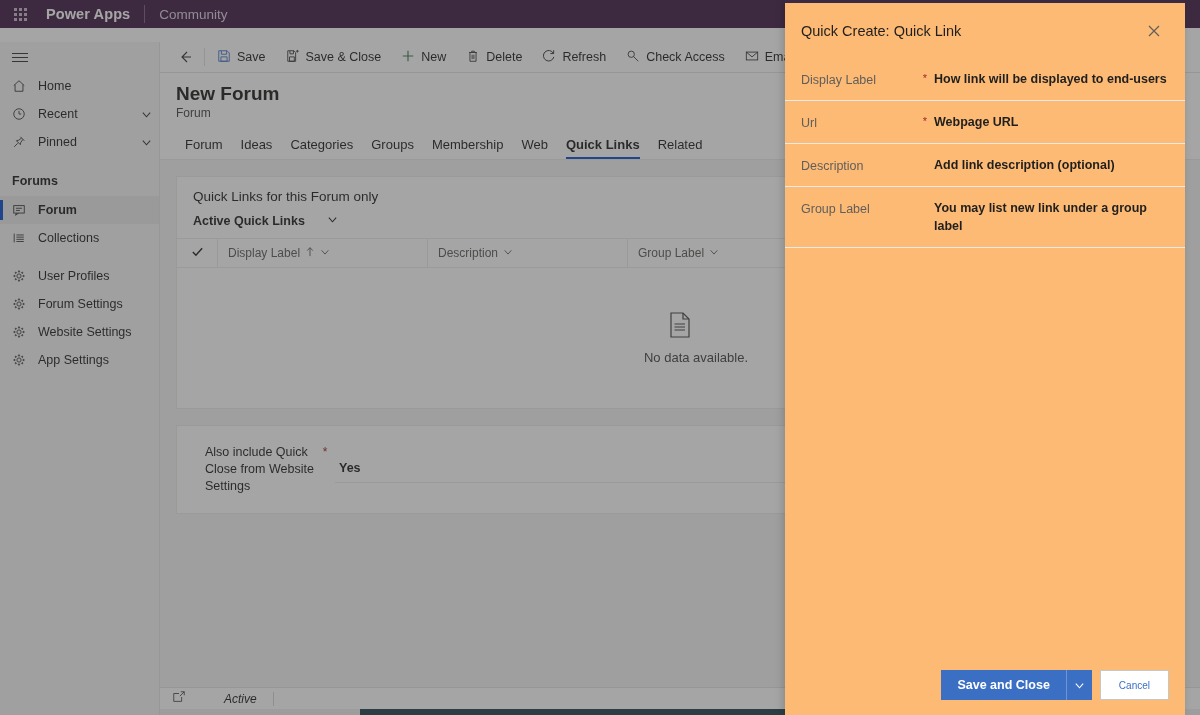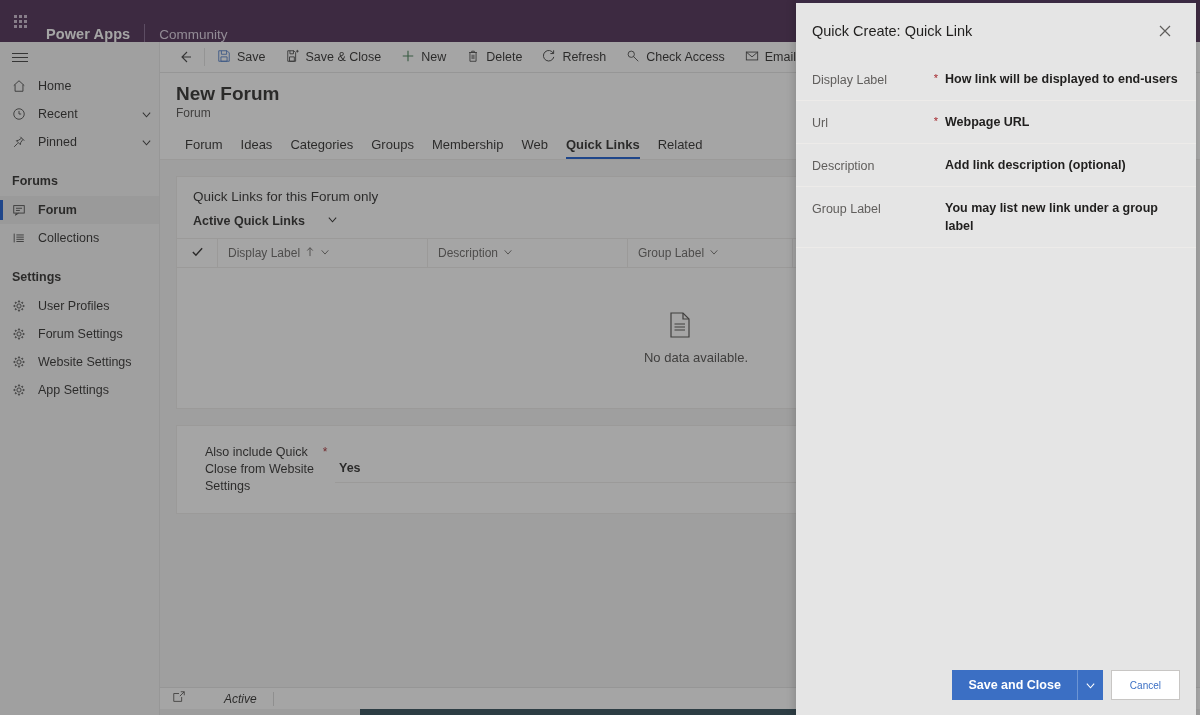--- a/index.html
+++ b/index.html
@@ -8,22 +8,22 @@
     font-family: "Liberation Sans", sans-serif;
     overflow: hidden;
     background: #ffffff;
   }
   .app { position: relative; width: 1200px; height: 715px; }
 
   
   .underlay { position: absolute; inset: 0; width: 1200px; height: 715px; }
 
   .topbar {
-    position: absolute; left: 0; top: 0; width: 1200px; height: 42px;
-    background: #42204a; display: flex; align-items: flex-end;
+    position: absolute; left: 0; top: 0; width: 1200px; height: 28px;
+    background: #42204a; display: flex; align-items: center;
   }
   .waffle {
     width: 40px; height: 42px; display: flex; align-items: center; justify-content: center;
   }
   .waffle-grid {
     display: grid; grid-template-columns: repeat(3, 3px); grid-template-rows: repeat(3, 3px);
     gap: 2px;
   }
   .waffle-grid i { display: block; width: 3px; height: 3px; background: #c8b6cd; }
   .brand {
@@ -145,22 +145,22 @@
   .hscroll-thumb { position: absolute; left: 200px; top: 0; width: 480px; height: 6px; background: #25434f; }
 
   
   .dim {
     position: absolute; left: 0; top: 0; width: 1200px; height: 715px;
     background: rgba(55,55,55,0.45); pointer-events: none;
   }
 
   
   .panel {
-    position: absolute; right: 4px; top: 0; width: 400px; height: 715px;
-    background: #e5e5e5; border-top: 3px solid #3b2a43;
+    position: absolute; right: 15px; top: 0; width: 400px; height: 715px;
+    background: #fdba74; border-top: 3px solid #3b2a43;
     box-shadow: -2px 0 8px rgba(0,0,0,.16);
   }
   .panel-head {
     height: 55px; display: flex; align-items: center; padding: 0 16px 0 16px;
   }
   .panel-title { flex: 1; font-size: 14.5px; color: #201f1e; }
   .panel-close {
     width: 30px; height: 30px; display: flex; align-items: center; justify-content: center;
     color: #605e5c; cursor: pointer;
   }
@@ -285,21 +285,20 @@
         <span class="ico">
           <svg width="14" height="14" viewBox="0 0 16 16">
               <path d="M2.5 3 V13 M5 4.5 H13.5 M5 7 H13.5 M5 9.5 H13.5 M5 12 H13.5" fill="none" stroke="#333" stroke-width="1"></path>
             </svg>
         </span>
         <span class="lbl">Collections</span>
       </div>
 
       <div class="nav-spacer"></div>
 
-      <div class="nav-group">Settings</div>
 
       <div class="nav-item">
         <span class="ico">
           <svg width="14" height="14" viewBox="0 0 16 16">
               <circle cx="8" cy="8" r="2.4" fill="none" stroke="#333" stroke-width="1"></circle>
               <path d="M8 1.8 L9 3.3 H7 Z M8 14.2 L7 12.7 H9 Z M1.8 8 L3.3 7 V9 Z M14.2 8 L12.7 9 V7 Z M3.6 3.6 L5.3 4.1 L4.1 5.3 Z M12.4 12.4 L10.7 11.9 L11.9 10.7 Z M3.6 12.4 L4.1 10.7 L5.3 11.9 Z M12.4 3.6 L11.9 5.3 L10.7 4.1 Z" fill="none" stroke="#333" stroke-width=".9"></path>
             </svg>
         </span>
         <span class="lbl">User Profiles</span>
       </div>

